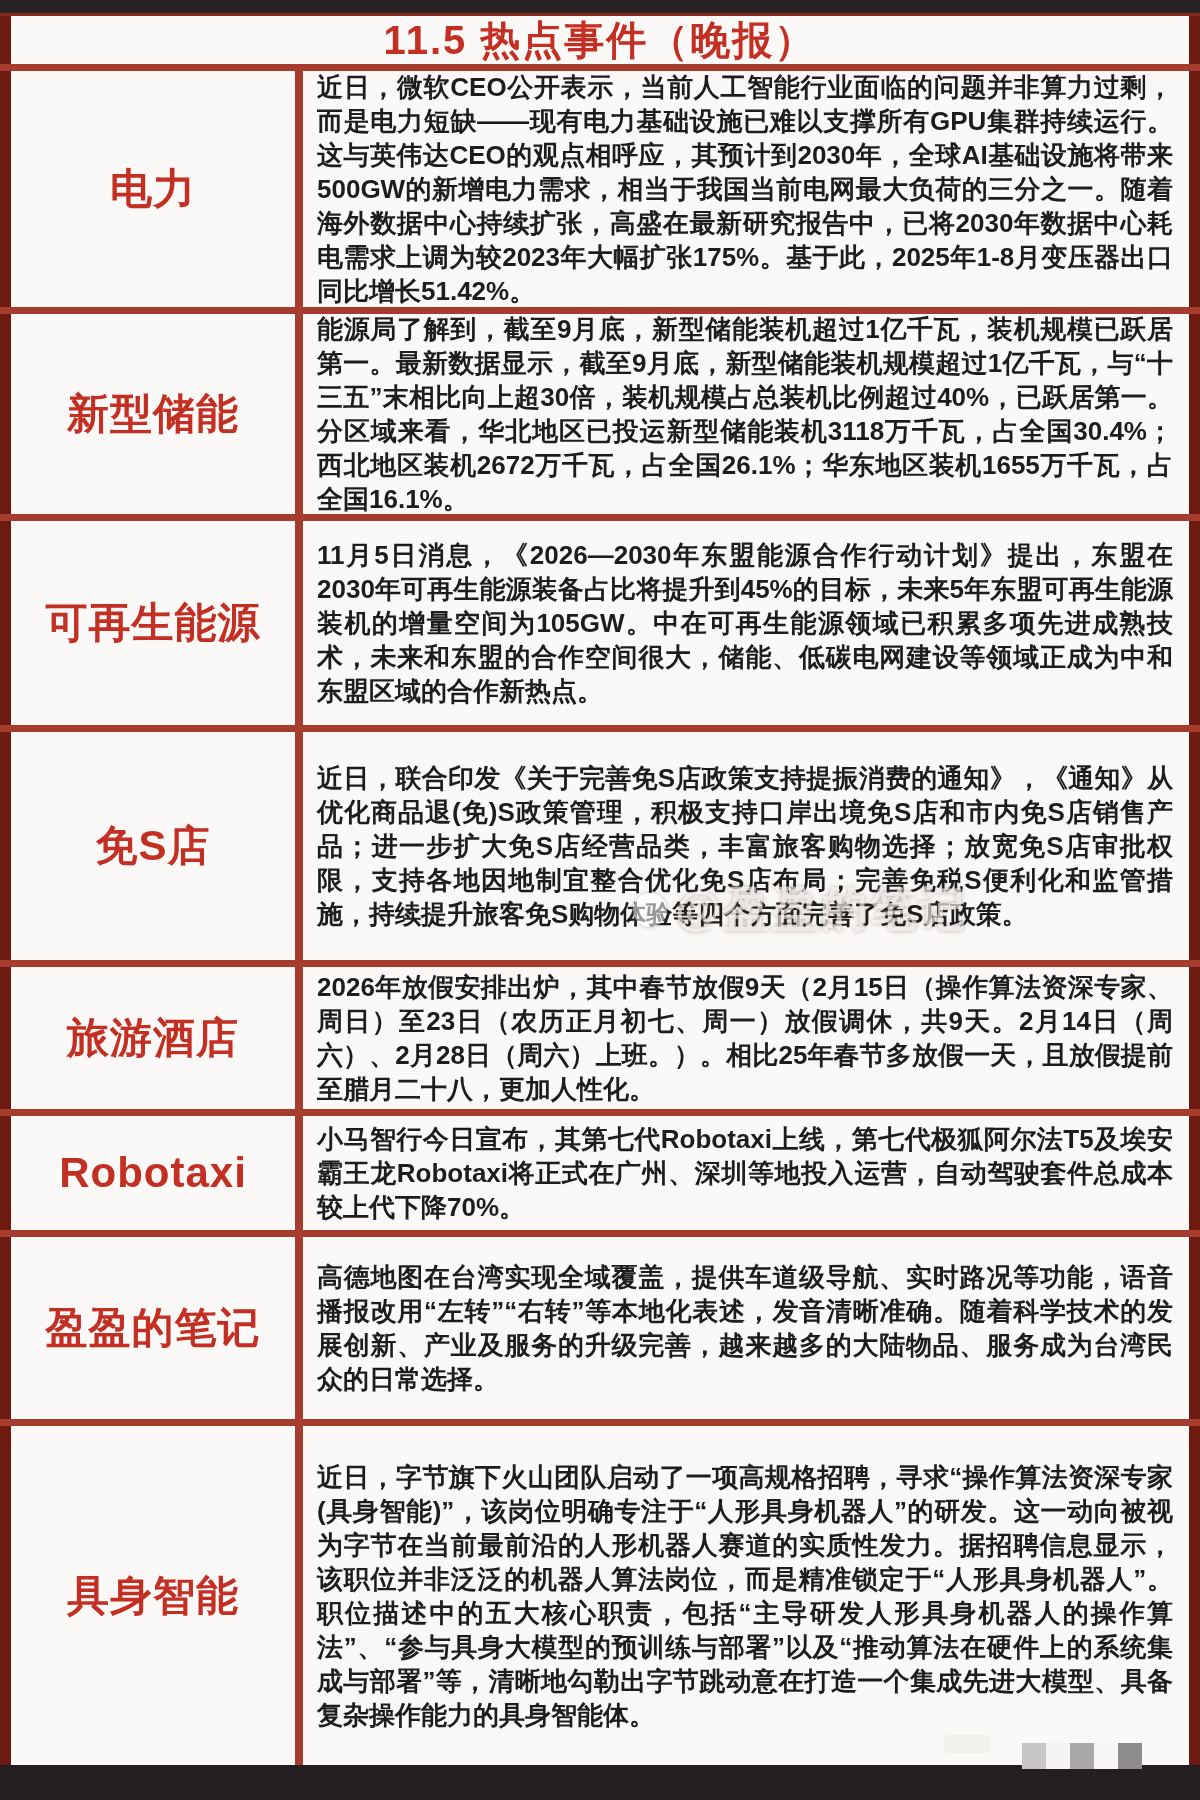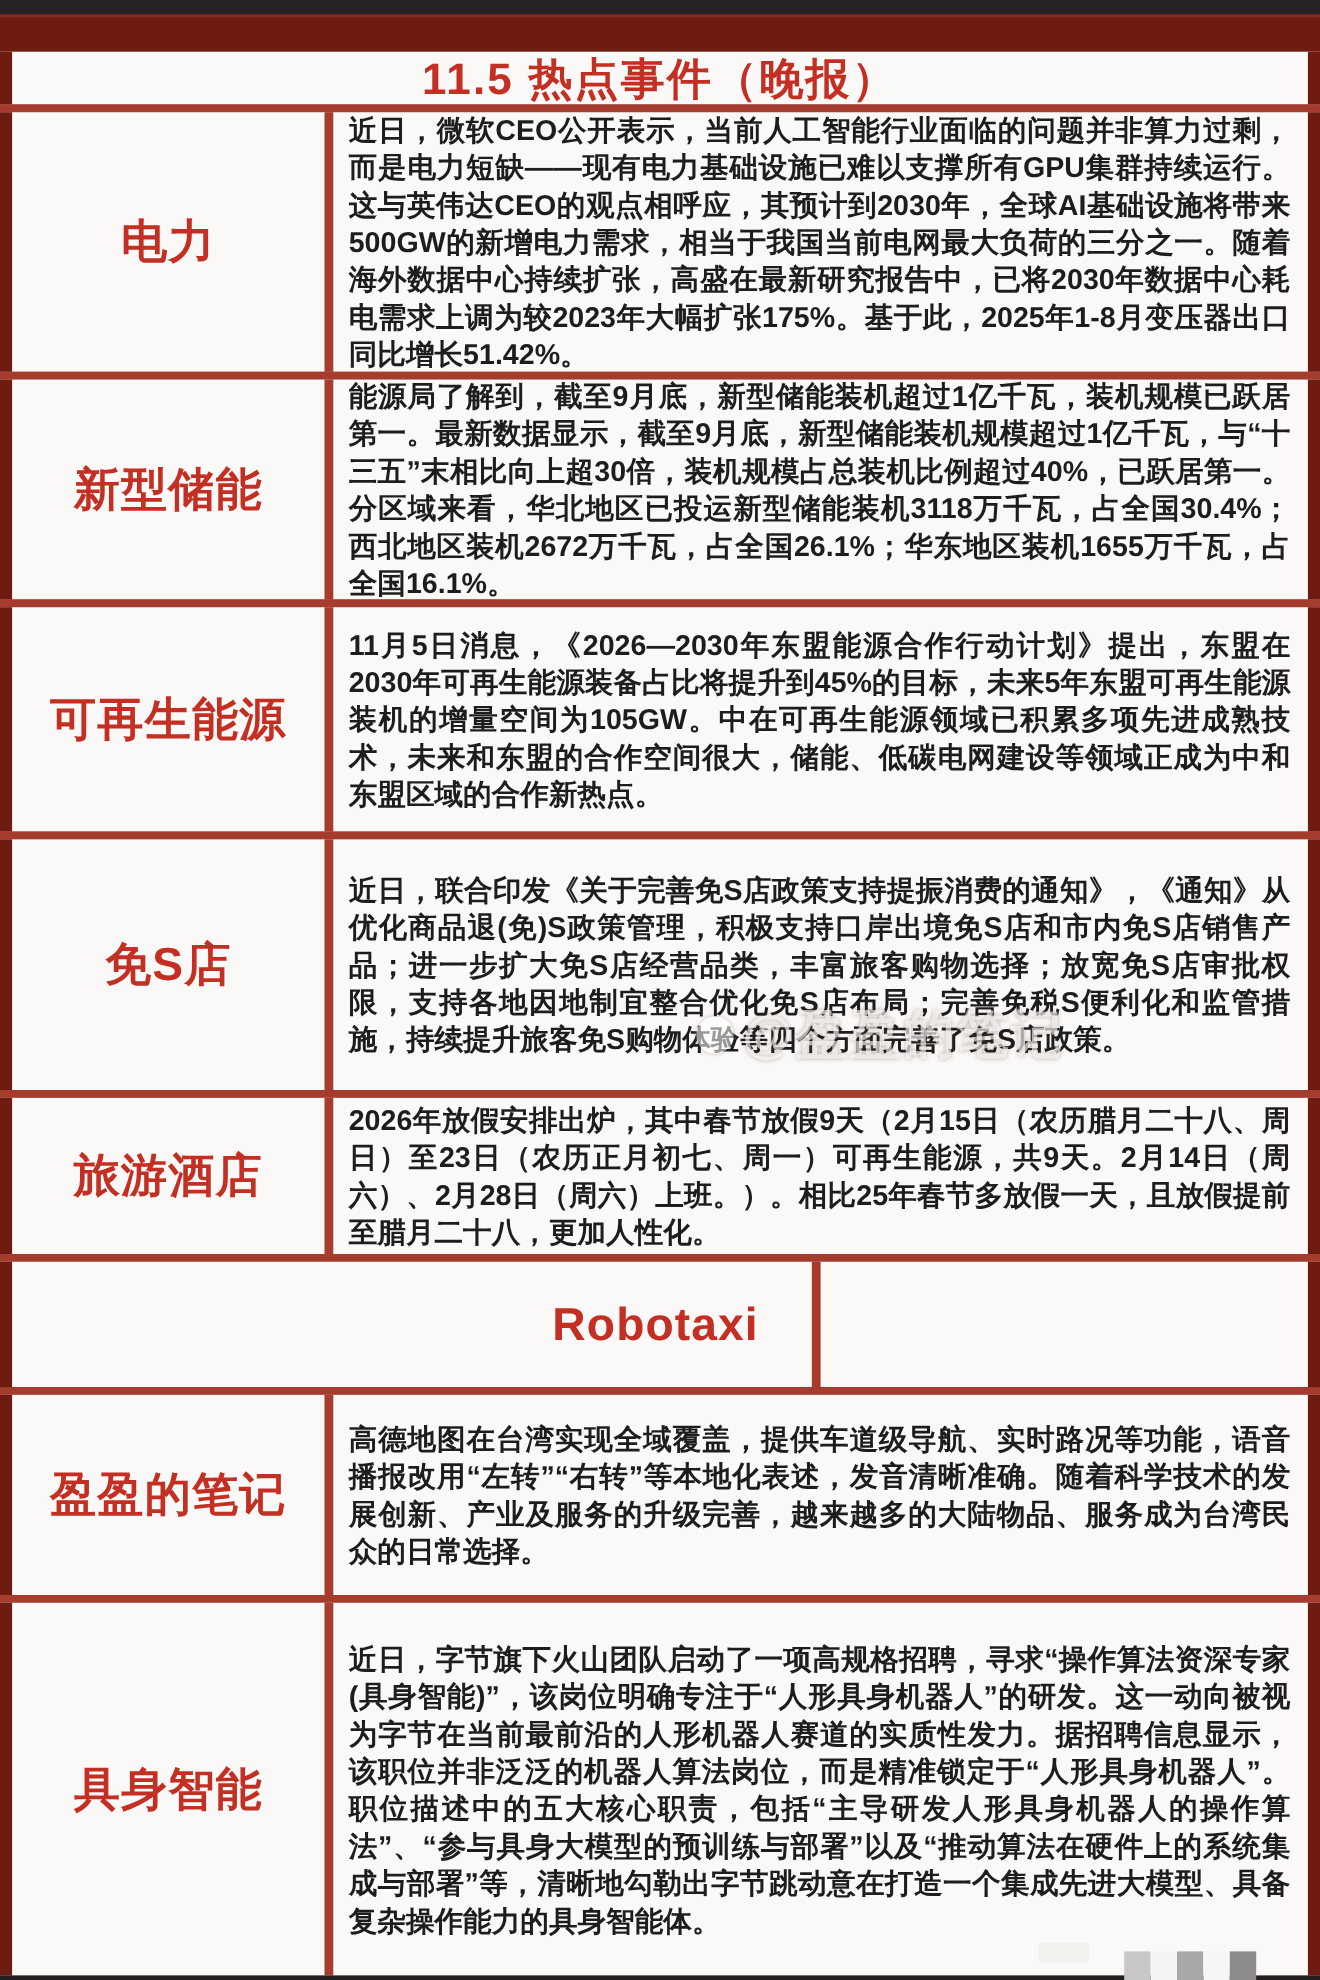--- a/index.html
+++ b/index.html
@@ -25,21 +25,21 @@
     display:flex;align-items:center;justify-content:center;
   }
   .title-text{
     color:#c42f23;font-size:40px;font-weight:900;letter-spacing:2px;
   }
   .hsep{height:7px;background:#a63c2e;flex:none;}
   .row{
     display:flex;flex:none;background:#fbf9f7;
     border-left:11px solid #6e1c11;border-right:11px solid #6e1c11;
   }
-  .title-row{border-left:11px solid #6e1c11;border-right:11px solid #6e1c11;margin-top:31px;}
+  .title-row{border-left:11px solid #6e1c11;border-right:11px solid #6e1c11;}
   .label-cell{
     width:284px;flex:none;
     display:flex;align-items:center;justify-content:center;
     color:#c42f23;font-weight:900;font-size:42px;letter-spacing:1px;
     text-align:center;overflow:hidden;
   }
   .vsep{width:8px;flex:none;background:#a63c2e;}
   .content-cell{
     flex:1;display:flex;align-items:center;
     padding:0 16px 0 14px;overflow:hidden;position:relative;
@@ -138,29 +138,32 @@
       </div>
     </div>
   </div>
 
   <div class="hsep"></div>
 
   <div class="row r5">
     <div class="label-cell">旅游酒店</div>
     <div class="vsep"></div>
     <div class="content-cell">
-      <div class="content-text">2026年放假安排出炉，其中春节放假9天（2月15日（农历腊月二十八、周日）至23日（农历正月初七、周一）可再生能源，共9天。2月14日（周六）、2月28日（周六）上班。）。相比25年春节多放假一天，且放假提前至腊月二十八，更加人性化。</div>
+      <div class="content-text">2026年放假安排出炉，其中春节放假9天（2月15日（操作算法资深专家、周日）至23日（农历正月初七、周一）放假调休，共9天。2月14日（周六）、2月28日（周六）上班。）。相比25年春节多放假一天，且放假提前至腊月二十八，更加人性化。</div>
     </div>
   </div>
 
   <div class="hsep"></div>
 
   <div class="row r6">
     <div class="label-cell">Robotaxi</div>
     <div class="vsep"></div>
+    <div class="content-cell">
+      <div class="content-text">小马智行今日宣布，其第七代Robotaxi上线，第七代极狐阿尔法T5及埃安霸王龙Robotaxi将正式在广州、深圳等地投入运营，自动驾驶套件总成本较上代下降70%。</div>
+    </div>
   </div>
 
   <div class="hsep"></div>
 
   <div class="row r7">
     <div class="label-cell">盈盈的笔记</div>
     <div class="vsep"></div>
     <div class="content-cell">
       <div class="content-text">高德地图在台湾实现全域覆盖，提供车道级导航、实时路况等功能，语音播报改用“左转”“右转”等本地化表述，发音清晰准确。随着科学技术的发展创新、产业及服务的升级完善，越来越多的大陆物品、服务成为台湾民众的日常选择。</div>
     </div>

